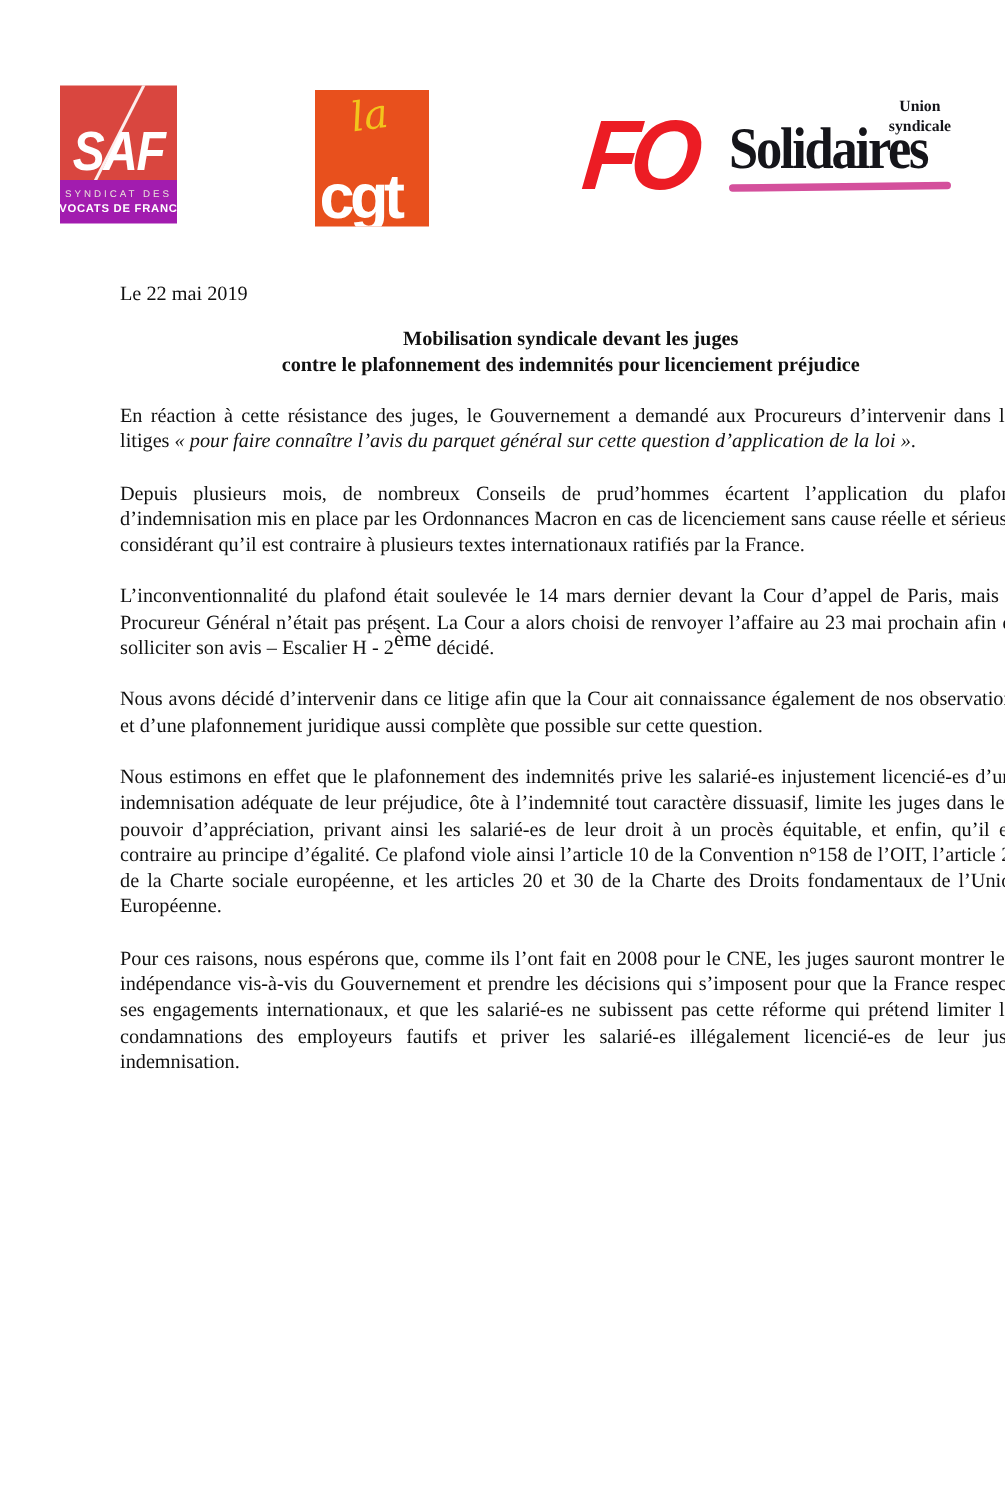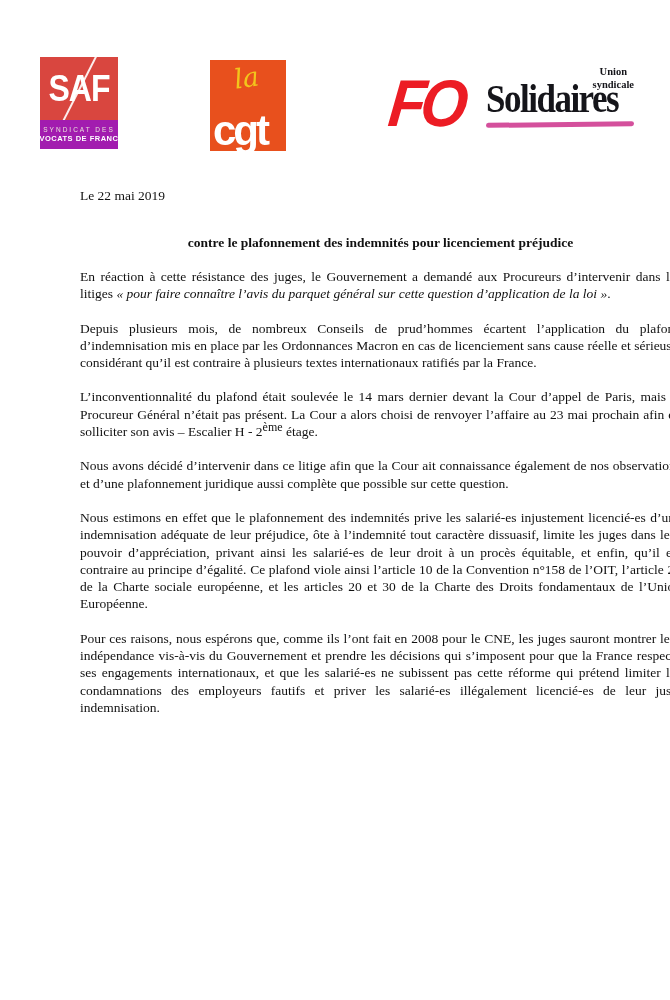--- a/index.html
+++ b/index.html
@@ -8,21 +8,21 @@
     overflow:hidden; font-family:"Liberation Serif", serif; color:#111111;
   }
 
   
   .logos-row { position:absolute; left:0; top:0; width:670px; height:160px; }
 
   
   .saf-logo { position:absolute; left:40px; top:57px; width:78px; }
   .saf-top {
     position:relative; height:63px; background:#d9463f; overflow:hidden;
-    display:flex; align-items:center; justify-content:center;
+    display:flex; align-items:flex-end; justify-content:center;font-style:italic;
   }
   .saf-diag {
     position:absolute; left:50%; top:-20%; width:2px; height:140%;
     background:rgba(255,255,255,0.9); transform:rotate(27deg);
   }
   .saf-acronym {
     position:relative; color:#ffffff; font-family:"Liberation Sans", sans-serif;
     font-weight:bold; font-size:32px; letter-spacing:-1px; transform:scaleY(1.15);
   }
   .saf-band {
@@ -84,21 +84,21 @@
   .date-line { margin:0 0 14px 0; font-size:13.5px; }
   .doc-title {
     margin:0 0 17px 0; text-align:center; font-weight:bold;
     font-size:13.5px; line-height:16.5px;
   }
   .para {
     margin:0 0 17px 0; text-align:justify; font-size:13.5px;
     line-height:17.3px;
   }
   .para em { font-style:italic; }
-  .para sup { font-size:12px; line-height:0; }
+  .para sup { font-size:15px; line-height:0; }
 </style>
 </head>
 <body>
 
 <div class="page">
 
   <div class="logos-row">
 
     <div class="saf-logo">
       <div class="saf-top">
@@ -128,27 +128,27 @@
       <div class="sol-name">Solidaires</div>
       <div class="sol-underline"></div>
     </div>
 
   </div>
 
   <div class="doc">
     <p class="date-line">Le 22 mai 2019</p>
 
     <p class="doc-title">
-      <br>
+      <span>Mobilisation syndicale devant les juges</span><br>
       <span>contre le plafonnement des indemnités pour licenciement préjudice</span>
     </p>
 
     <div id="paragraphs">
         <p class="para"><span>En réaction à cette résistance des juges, le Gouvernement a demandé aux Procureurs d’intervenir dans les litiges </span><em>« pour faire connaître l’avis du parquet général sur cette question d’application de la loi »</em><span>.</span></p>
         <p class="para"><span>Depuis plusieurs mois, de nombreux Conseils de prud’hommes écartent l’application du plafond d’indemnisation mis en place par les Ordonnances Macron en cas de licenciement sans cause réelle et sérieuse, considérant qu’il est contraire à plusieurs textes internationaux ratifiés par la France.</span></p>
-        <p class="para"><span>L’inconventionnalité du plafond était soulevée le 14 mars dernier devant la Cour d’appel de Paris, mais le Procureur Général n’était pas présent. La Cour a alors choisi de renvoyer l’affaire au 23 mai prochain afin de solliciter son avis – Escalier H - 2</span><sup>ème</sup><span> étage.</span></p>
+        <p class="para"><span>L’inconventionnalité du plafond était soulevée le 14 mars dernier devant la Cour d’appel de Paris, mais le Procureur Général n’était pas présent. La Cour a alors choisi de renvoyer l’affaire au 23 mai prochain afin de solliciter son avis – Escalier H - 2</span><sup>ème</sup><span> décidé.</span></p>
         <p class="para"><span>Nous avons décidé d’intervenir dans ce litige afin que la Cour ait connaissance également de nos observations et d’une plafonnement juridique aussi complète que possible sur cette question.</span></p>
         <p class="para"><span>Nous estimons en effet que le plafonnement des indemnités prive les salarié-es injustement licencié-es d’une indemnisation adéquate de leur préjudice, ôte à l’indemnité tout caractère dissuasif, limite les juges dans leur pouvoir d’appréciation, privant ainsi les salarié-es de leur droit à un procès équitable, et enfin, qu’il est contraire au principe d’égalité. Ce plafond viole ainsi l’article 10 de la Convention n°158 de l’OIT, l’article 24 de la Charte sociale européenne, et les articles 20 et 30 de la Charte des Droits fondamentaux de l’Union Européenne.</span></p>
         <p class="para"><span>Pour ces raisons, nous espérons que, comme ils l’ont fait en 2008 pour le CNE, les juges sauront montrer leur indépendance vis-à-vis du Gouvernement et prendre les décisions qui s’imposent pour que la France respecte ses engagements internationaux, et que les salarié-es ne subissent pas cette réforme qui prétend limiter les condamnations des employeurs fautifs et priver les salarié-es illégalement licencié-es de leur juste indemnisation.</span></p>
       </div>
   </div>
 
 </div>
 
 </body></html>

